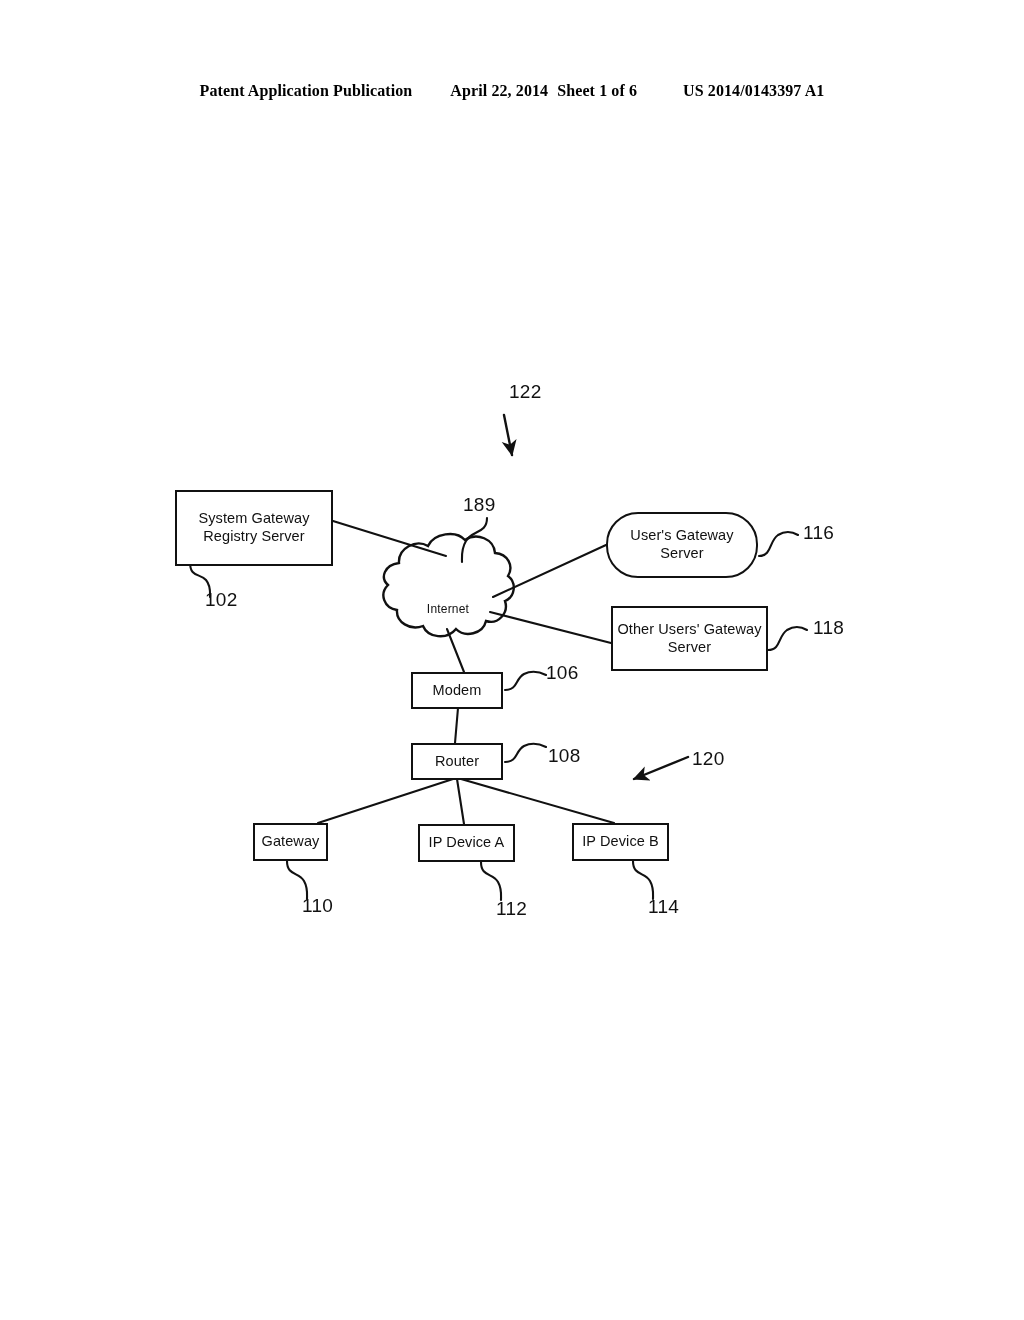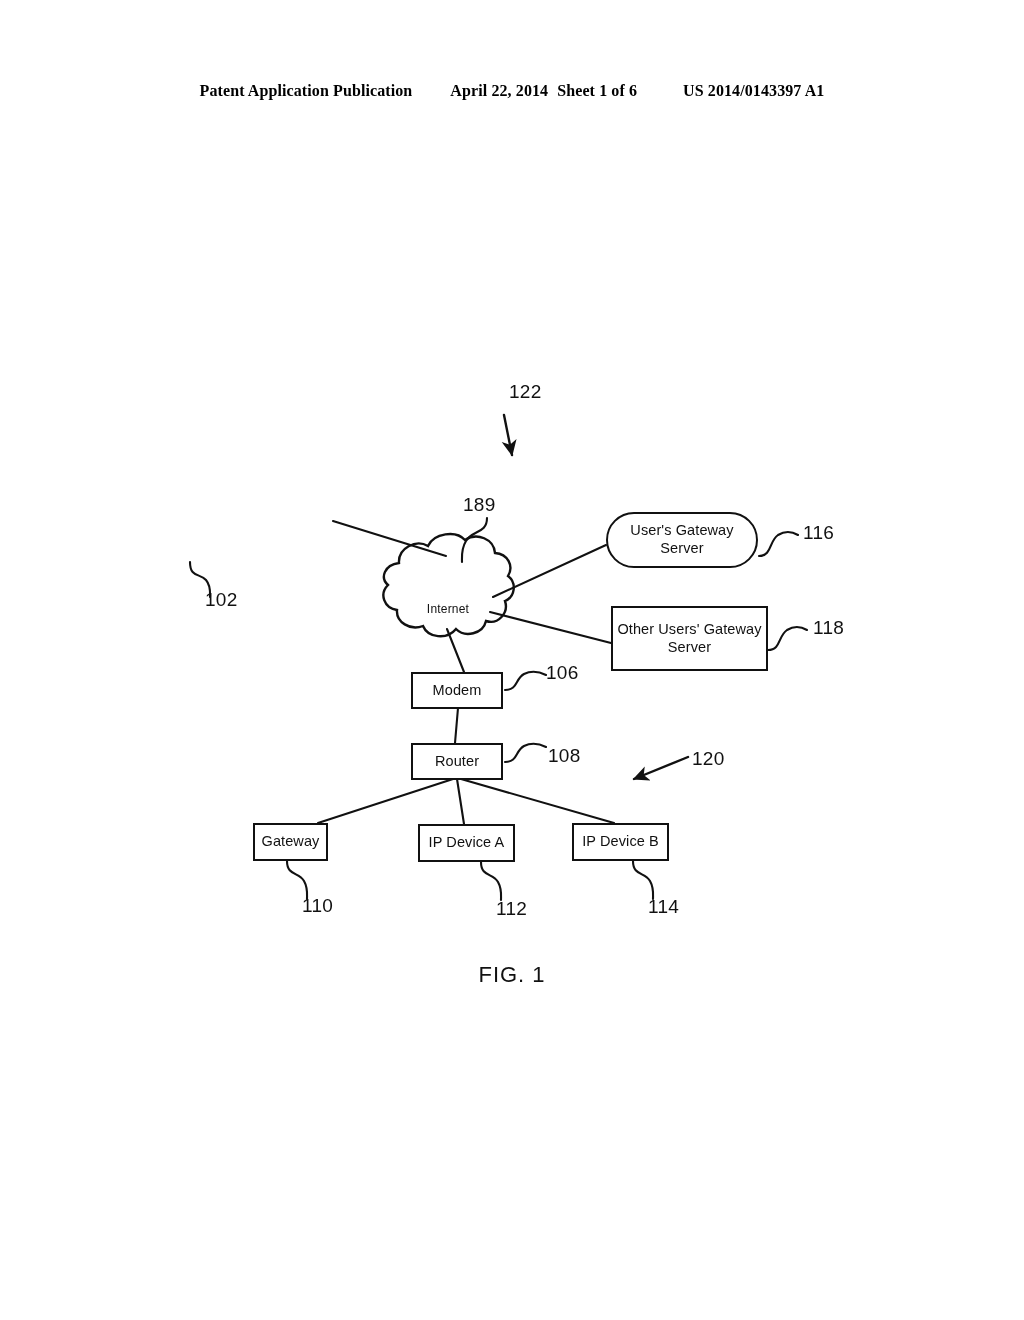--- a/index.html
+++ b/index.html
@@ -155,24 +155,28 @@
       <path d="M 633 861 C 633 876, 645 872, 650 881 C 654 888, 653 894, 653 899"></path>
       <path d="M 759 556 C 772 556, 769 541, 778 535 C 786 530, 793 532, 798 535"></path>
       <path d="M 768 650 C 781 650, 778 636, 787 630 C 795 625, 802 627, 807 630"></path>
 
       <line x1="504" y1="415" x2="512" y2="455" stroke-width="2.4" marker-end="url(#arrowSolid)"></line>
 
       <line x1="688" y1="757" x2="634" y2="779" stroke-width="2.4" marker-end="url(#arrowSolid)"></line>
     </g>
   </svg>
 
+  <div class="node-box" style="left:175px; top:490px; width:158px; height:76px;">
+    <span class="label-inner">System Gateway
+Registry Server</span>
+  </div>
 
   <div class="cloud-label" style="left:392px; top:602px; width:112px;">Internet</div>
 
-  <div class="node-box" style="left:606px; top:512px; width:152px; height:56px;border-radius:32px;">
+  <div class="node-box" style="left:606px; top:512px; width:152px; height:66px;border-radius:32px;">
     <span class="label-inner">User's Gateway
 Server</span>
   </div>
 
   <div class="node-box" style="left:611px; top:606px; width:157px; height:65px;">
     <span class="label-inner">Other Users' Gateway
 Server</span>
   </div>
 
   <div class="node-box" style="left:411px; top:672px; width:92px; height:37px;">
@@ -210,14 +214,13 @@
   <div class="ref-num" style="left:648px; top:896px;">114</div>
 
   <div class="ref-num" style="left:803px; top:522px;">116</div>
 
   <div class="ref-num" style="left:813px; top:617px;">118</div>
 
   <div class="ref-num" style="left:692px; top:748px;">120</div>
 
   <div class="ref-num" style="left:509px; top:381px;">122</div>
 
-  <div id="fig-caption">FIG. 1</div>
 </div>
 
 </body></html>

